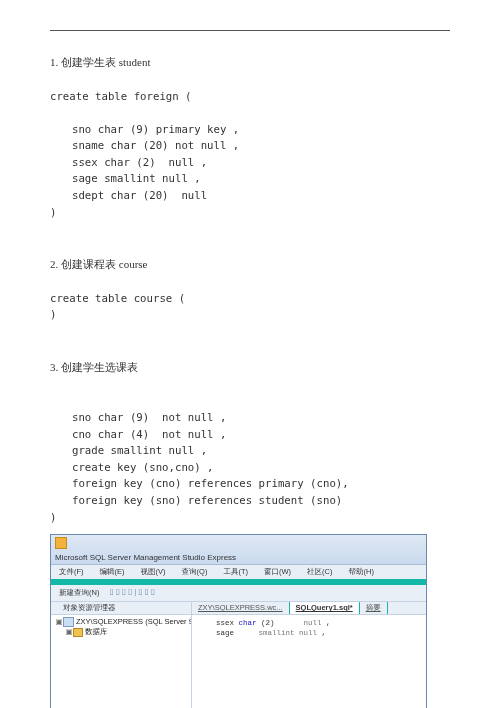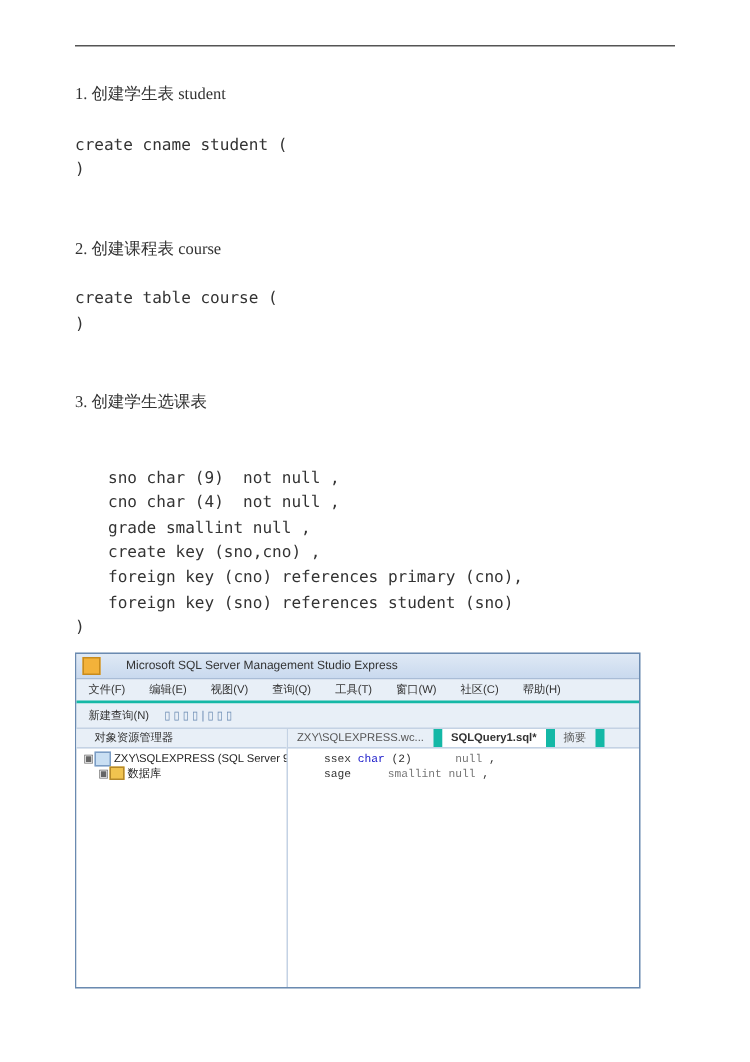--- a/index.html
+++ b/index.html
@@ -37,45 +37,46 @@
     border: 1px solid #6a8ab0;
     font-family: "Tahoma","Microsoft YaHei",sans-serif;
     font-size: 8px;
     background: #eef2f7;
     color: #333;
   }
   .ide-titlebar {
     background: linear-gradient(#dfe9f5,#c9d9ee);
     padding: 2px 4px;
     display: flex;
-    align-items: center;
-    gap: 17px;
+    align-items: flex-start;
+    gap: 4px;
     border-bottom: 1px solid #a9bcd6;
+    flex-direction: column;
   }
   .sqlicon {
     width: 10px; height: 10px;
     background: #f3b23a;
     display: inline-block;
     border: 1px solid #c78b1e;
   }
   .ide-menubar {
     background: #e8eff7;
     padding: 1px 4px;
-    border-bottom: 2px solid #14b8a6;
+    border-bottom: 6px solid #14b8a6;
     display: flex;
     gap: 8px;
     font-size: 7.5px;
     color: #333;
   }
   .ide-toolbar {
     background: #e8eff7;
     padding: 2px 4px;
     border-bottom: 1px solid #c4d2e4;
     display: flex;
-    align-items: center;
+    align-items: flex-start;
     gap: 6px;
     font-size: 7.5px;
   }
   .tbtn {
     padding: 0 3px;
     border: 1px solid transparent;
   }
   .dbcombo {
     border: 1px solid #9cb2cf;
     background: #fff;
@@ -120,22 +121,23 @@
     background: #fff;
   }
   .tabstrip {
     background: #e8eff7;
     border-bottom: 1px solid #c4d2e4;
     display: flex;
     font-size: 7.5px;
   }
   .tab {
     padding: 1px 6px;
-    border-right: 6px solid #14b8a6;
-    background: #fff;
+    border-right: 1px solid #14b8a6;
+    background: #fff;
+    text-decoration: underline;
   }
   .tab.inactive { background: #e8eff7; color:#555; }
   .editor {
     flex: 1;
     padding: 3px 6px;
     font-family: "Courier New", monospace;
     font-size: 7.5px;
     line-height: 1.35;
     white-space: pre;
     color: #333;
@@ -144,22 +146,28 @@
   .kw { color: #1414c8; }
   .gray { color: #777; padding-left: 20px; }
 </style>
 </head>
 <body>
 
 <div class="hr"></div>
 
 <div class="section-title">1. 创建学生表 student</div>
 <div class="code">
-<span>create cname student (</span>
-<span>)</span>
+<span>create table foreign (</span>
+<div class="indent">
+<span>sno char (9) primary key ,</span>
+<span>sname char (20) not null ,</span>
+<span>ssex char (2)  null ,</span>
+<span>sage smallint null ,</span>
+<span>sdept char (20)  null</span>
+</div><span>)</span>
 </div>
 
 <div class="spacer"></div>
 
 <div class="section-title">2. 创建课程表 course</div>
 <div class="code">
 <span>create table course (</span>
 <span>)</span>
 </div>
 

